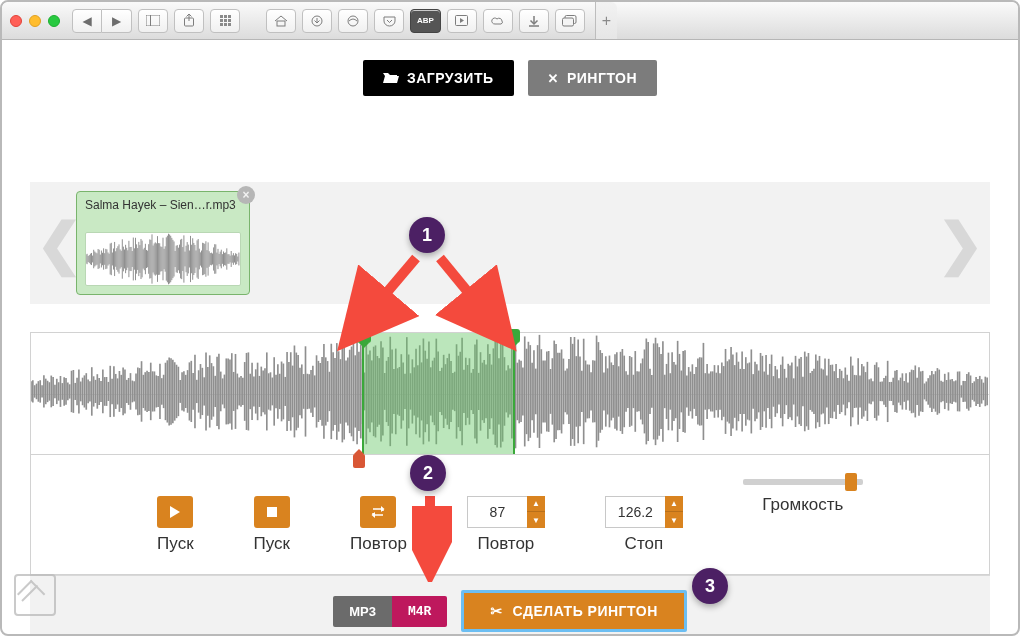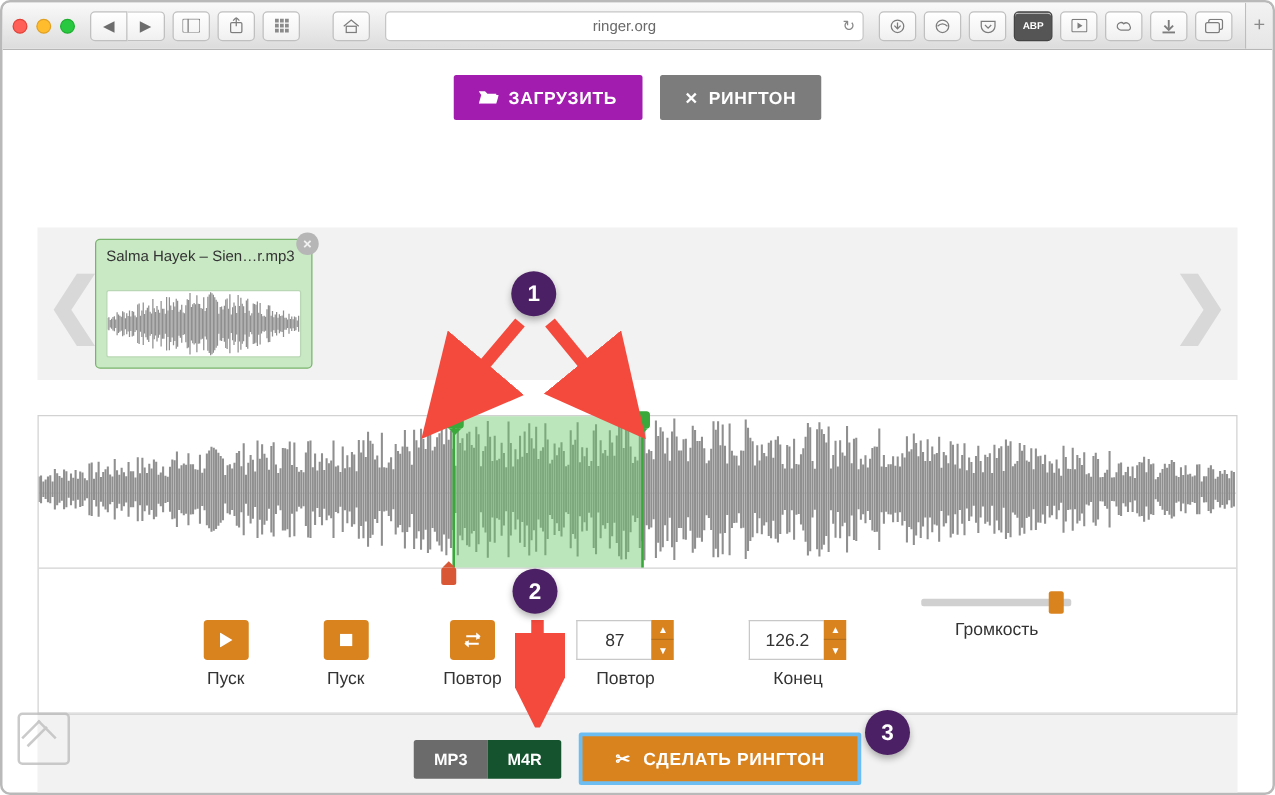--- a/index.html
+++ b/index.html
@@ -43,21 +43,21 @@
   .grid-icon span{background:#8a8a8a;}
 
   .page { position:relative; padding: 20px 28px 10px; }
 
   
   .top-actions{display:flex; justify-content:center; gap:14px; font-weight:bold;}
   .btn{
     height:36px; display:flex; align-items:center; gap:8px; padding:0 20px;
     color:#fff; font-size:14px; letter-spacing:.5px; border-radius:2px;
   }
-  .btn.orange{background:#a21caf;}
+  .btn.orange{background:#000000;}
   .btn.grey{background:#7c7c7c;}
   .btn .ic{font-size:13px;}
 
   
   .strip{
     margin-top:86px; background:#f2f2f2; position:relative; height:122px;
     display:flex; align-items:center; padding:0 46px;
   }
   .chev{
     position:absolute; top:50%; transform:translateY(-50%);
@@ -101,42 +101,42 @@
     bottom:-14px; transform:translateX(-50%);
   }
   .playhead::before{content:""; position:absolute; left:50%; bottom:100%;
     border:5px solid transparent; border-bottom-color:#d95735; transform:translateX(-50%);}
 
   .controls{
     display:flex; align-items:flex-start; gap:60px; padding:24px 50px 20px; justify-content:center;
   }
   .ctrl{display:flex; flex-direction:column; align-items:center; gap:6px;margin-top:17px;}
   .sqbtn{width:36px; height:32px; background:#d9831f; border-radius:3px; display:flex; align-items:center; justify-content:center; color:#fff;}
-  .ctrl-label{font-size:14px; color:#333;}
+  .ctrl-label{font-size:17px; color:#333;}
   .numfield{display:flex; align-items:stretch;}
   .numfield input{
     width:60px; height:32px; border:1px solid #c8c8c8; border-right:0;
     text-align:center; font-size:14px; color:#333; outline:none; font-family:inherit;
   }
   .spin{display:flex; flex-direction:column;}
   .spin div{width:18px; height:16px; background:#d9831f; display:flex; align-items:center; justify-content:center; color:#fff; font-size:8px;}
   .spin div:first-child{border-bottom:1px solid rgba(0,0,0,.15);}
   .volume{display:flex; flex-direction:column; align-items:center; gap:10px;}
   .slider{width:120px; height:6px; background:#d0d0d0; position:relative; border-radius:2px;}
   .slider .knob{position:absolute; top:-6px; width:12px; height:18px; background:#d9831f; border-radius:2px; right:6px;}
 
   
   .bottom{
     background:#f2f2f2; display:flex; align-items:center; gap:14px;
     padding:14px 0 18px; justify-content:center; border-top:1px solid #d8d8d8;text-align:center;
   }
   .seg{display:flex; font-size:13px; font-weight:bold; color:#fff;}
   .seg div{padding:8px 16px;}
   .seg .a{background:#6b6b6b; border-radius:2px 0 0 2px;}
-  .seg .b{background:#14532d; border-radius:0 2px 2px 0;}
+  .seg .b{background:#be185d; border-radius:0 2px 2px 0;font-family:Liberation Mono, monospace;}
   .cta{
     background:#d9831f; color:#fff; font-weight:bold; font-size:14px;
     padding:10px 26px; border-radius:2px; border:3px solid #6cbef2;
     display:flex; align-items:center; gap:10px; letter-spacing:.5px;
   }
 
   
   .bubble{
     position:absolute; width:36px; height:36px; border-radius:50%;
     background:#4c2064; color:#fff; font-size:18px; font-weight:600;
@@ -193,24 +193,20 @@
         <span></span>
         <span></span>
       </div>
   </div>
   <div style="width:14px"></div>
   <div class="tb-btn">
     <svg width="14" height="12">
         <polyline points="1,6 7,1 13,6" fill="none" stroke="#7d7d7d"></polyline>
         <rect x="3" y="6" width="8" height="5" fill="none" stroke="#7d7d7d"></rect>
       </svg>
-  </div>
-  <div class="urlbar">
-    <span>ringer.org</span>
-    <span class="reload">↻</span>
   </div>
   <div class="tb-btn">
     <svg width="12" height="12">
         <circle cx="6" cy="6" r="5" fill="none" stroke="#7d7d7d"></circle>
         <polyline points="3.5,5.5 6,8 8.5,5.5" fill="none" stroke="#7d7d7d"></polyline>
         <line x1="6" y1="3" x2="6" y2="8" stroke="#7d7d7d"></line>
       </svg>
   </div>
   <div class="tb-btn">
     <svg width="14" height="12">
@@ -993,21 +989,21 @@
         <div class="ctrl-label">Повтор</div>
       </div>
       <div class="ctrl">
         <div class="numfield">
           <input value="126.2" style="">
           <div class="spin">
             <div>▲</div>
             <div>▼</div>
           </div>
         </div>
-        <div class="ctrl-label">Конец</div>
+        <div class="ctrl-label">Стоп</div>
       </div>
       <div class="volume">
         <div class="slider">
           <div class="knob"></div>
         </div>
         <div class="ctrl-label">Громкость</div>
       </div>
     </div>
   </div>
 

